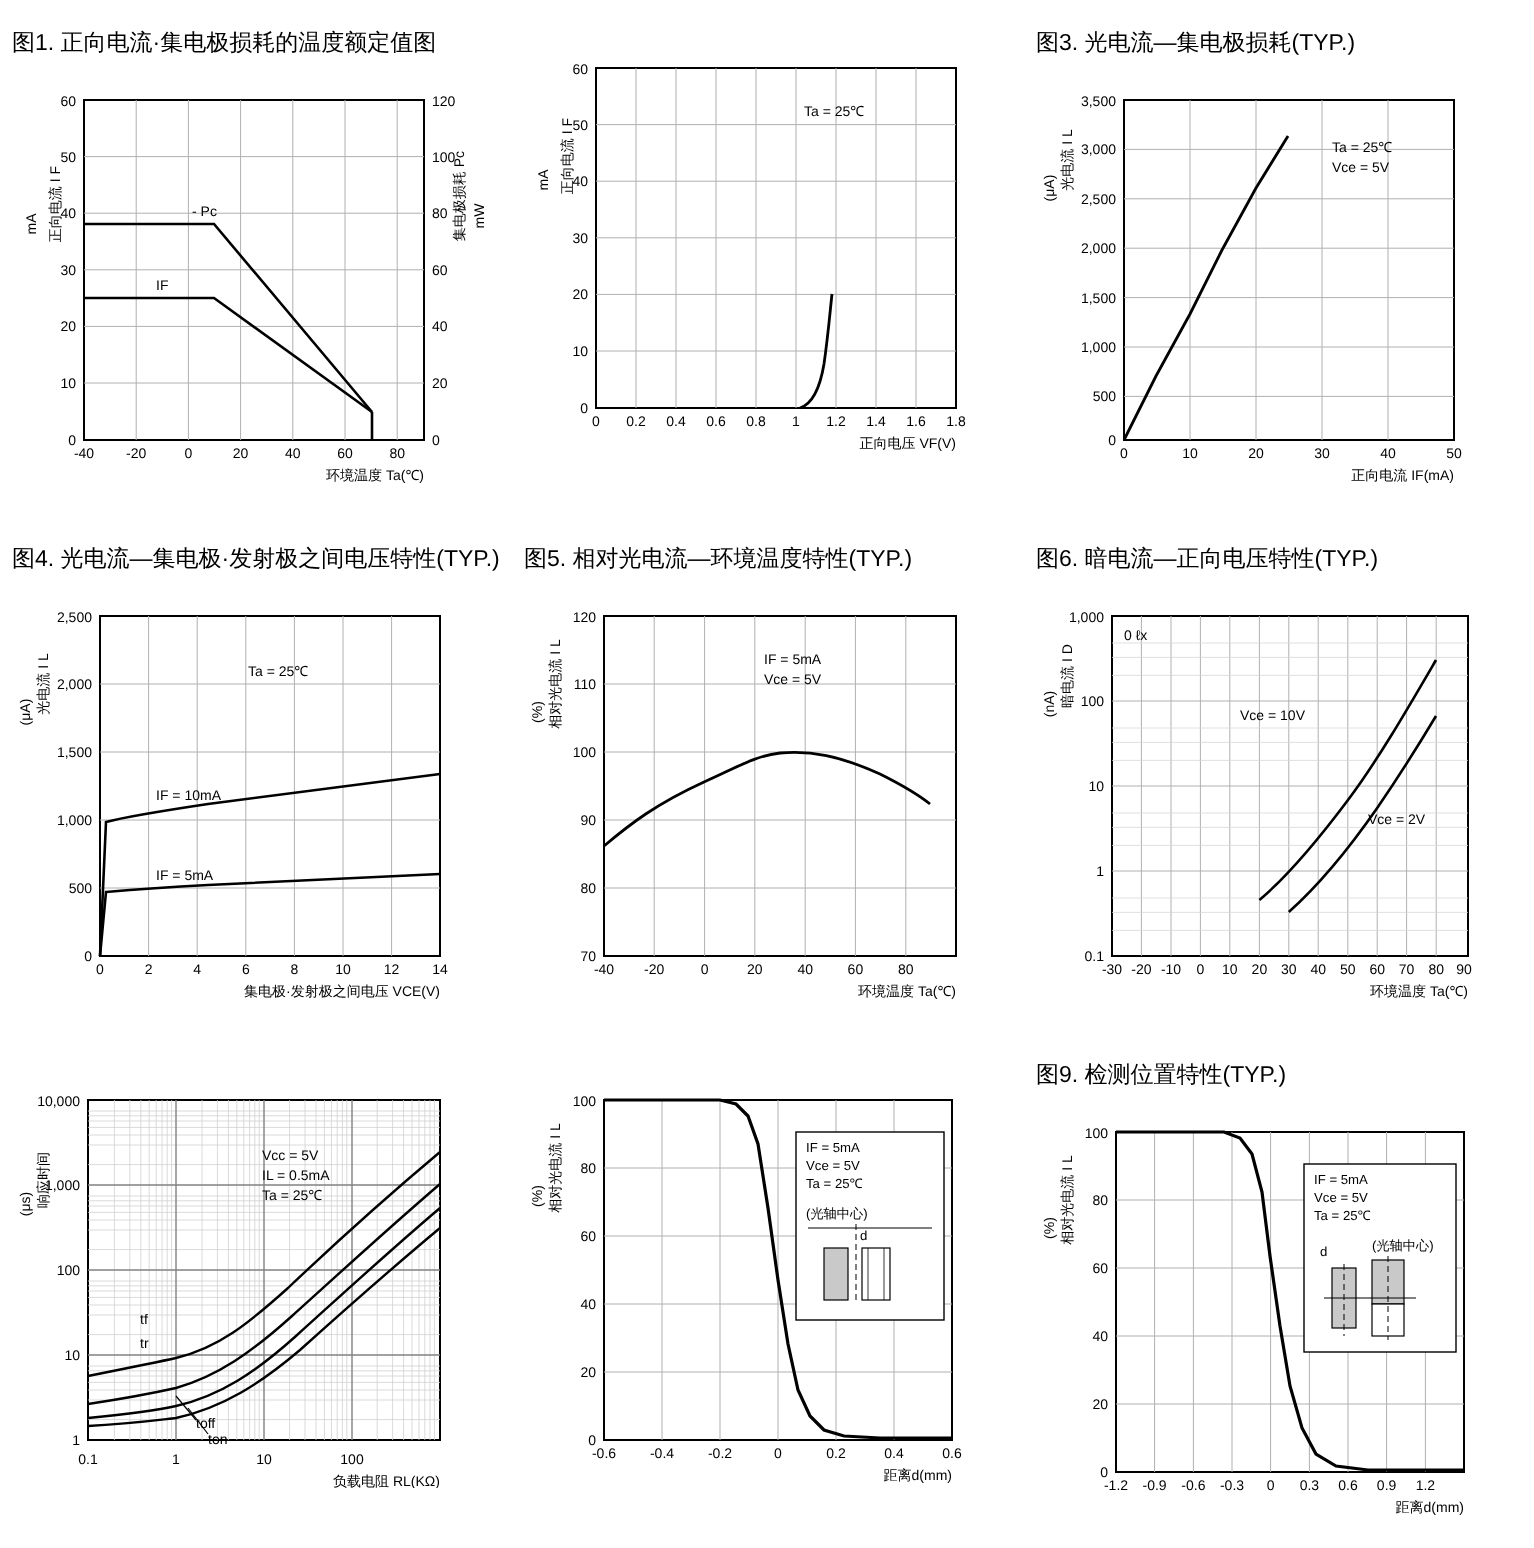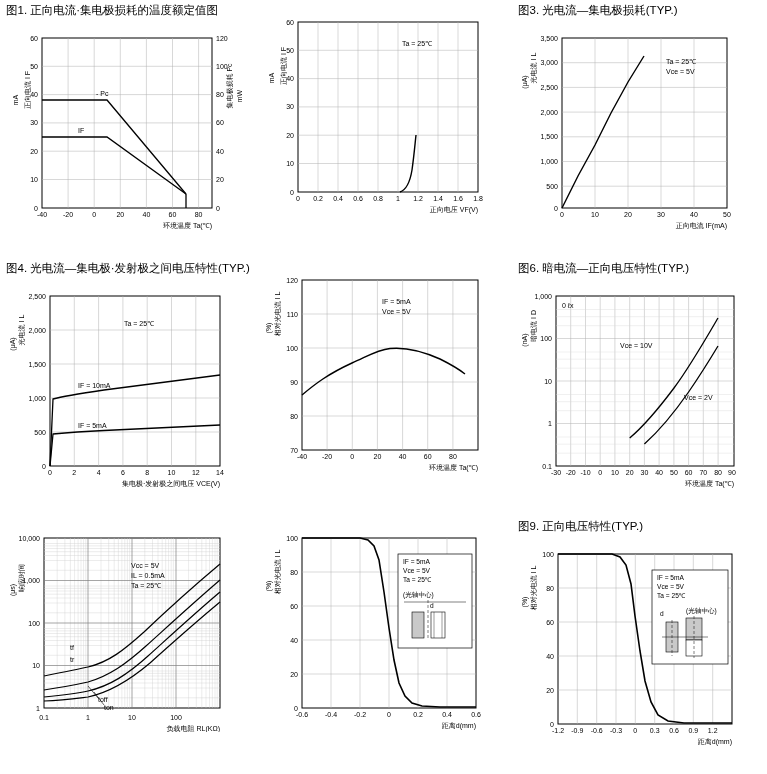--- a/index.html
+++ b/index.html
@@ -15,21 +15,21 @@
     overflow: hidden;
   }
   .grid-wrap {
     display: grid;
     grid-template-columns: 256px 256px 255px;
     grid-template-rows: 258px 258px 258px;
     width: 767px; height: 774px;
   }
   .cell {
     position: relative;
-    padding: 4px 6px 2px 4px;
+    padding: 16px 6px 2px 4px;
   }
   .fig-title {
     font-size: 11.5px;
     color: #000;
     line-height: 13px;
     margin: 0 0 3px 2px;
     white-space: nowrap;
   }
   .plotbox {
     position: relative;
@@ -246,20 +246,21 @@
         <text class="ticklabel" x="42" y="54.5" text-anchor="end">2,000</text>
         <text class="ticklabel" x="42" y="21" text-anchor="end">2,500</text>
         <text class="axlabel" x="20" y="52" transform="rotate(-90 20 52)" text-anchor="middle">光电流 I L</text>
         <text class="axlabel" x="11" y="66" transform="rotate(-90 11 66)" text-anchor="middle">(μA)</text>
         <text class="axlabel" x="216" y="208" text-anchor="end">集电极·发射极之间电压 VCE(V)</text>
       </svg>
     </div>
   </div>
 
   <div class="cell">
+    <div class="fig-title">图5. 相对光电流—环境温度特性(TYP.)</div>
     <div class="plotbox">
       <svg width="250" height="212" viewBox="0 0 250 212">
         <rect x="42" y="18" width="176" height="170" fill="#fff" stroke="#000" stroke-width="1"></rect>
         <g stroke="#b0b0b0" stroke-width="0.5">
           <line x1="42" y1="52" x2="218" y2="52"></line>
           <line x1="42" y1="86" x2="218" y2="86"></line>
           <line x1="42" y1="120" x2="218" y2="120"></line>
           <line x1="42" y1="154" x2="218" y2="154"></line>
           <line x1="67.1" y1="18" x2="67.1" y2="188"></line>
           <line x1="92.3" y1="18" x2="92.3" y2="188"></line>
@@ -506,21 +507,21 @@
         <text class="ticklabel" x="38" y="54.5" text-anchor="end">80</text>
         <text class="ticklabel" x="38" y="21" text-anchor="end">100</text>
         <text class="axlabel" x="20" y="52" transform="rotate(-90 20 52)" text-anchor="middle">相对光电流 I L</text>
         <text class="axlabel" x="11" y="66" transform="rotate(-90 11 66)" text-anchor="middle">(%)</text>
         <text class="axlabel" x="216" y="208" text-anchor="end">距离d(mm)</text>
       </svg>
     </div>
   </div>
 
   <div class="cell">
-    <div class="fig-title">图9. 正向电压特性(TYP.)</div>
+    <div class="fig-title">图9. 检测位置特性(TYP.)</div>
     <div class="plotbox">
       <svg width="250" height="212" viewBox="0 0 250 212">
         <rect x="42" y="18" width="174" height="170" fill="#fff" stroke="#000" stroke-width="1"></rect>
         <g stroke="#b0b0b0" stroke-width="0.5">
           <line x1="42" y1="52" x2="216" y2="52"></line>
           <line x1="42" y1="86" x2="216" y2="86"></line>
           <line x1="42" y1="120" x2="216" y2="120"></line>
           <line x1="42" y1="154" x2="216" y2="154"></line>
           <line x1="61.3" y1="18" x2="61.3" y2="188"></line>
           <line x1="80.7" y1="18" x2="80.7" y2="188"></line>

